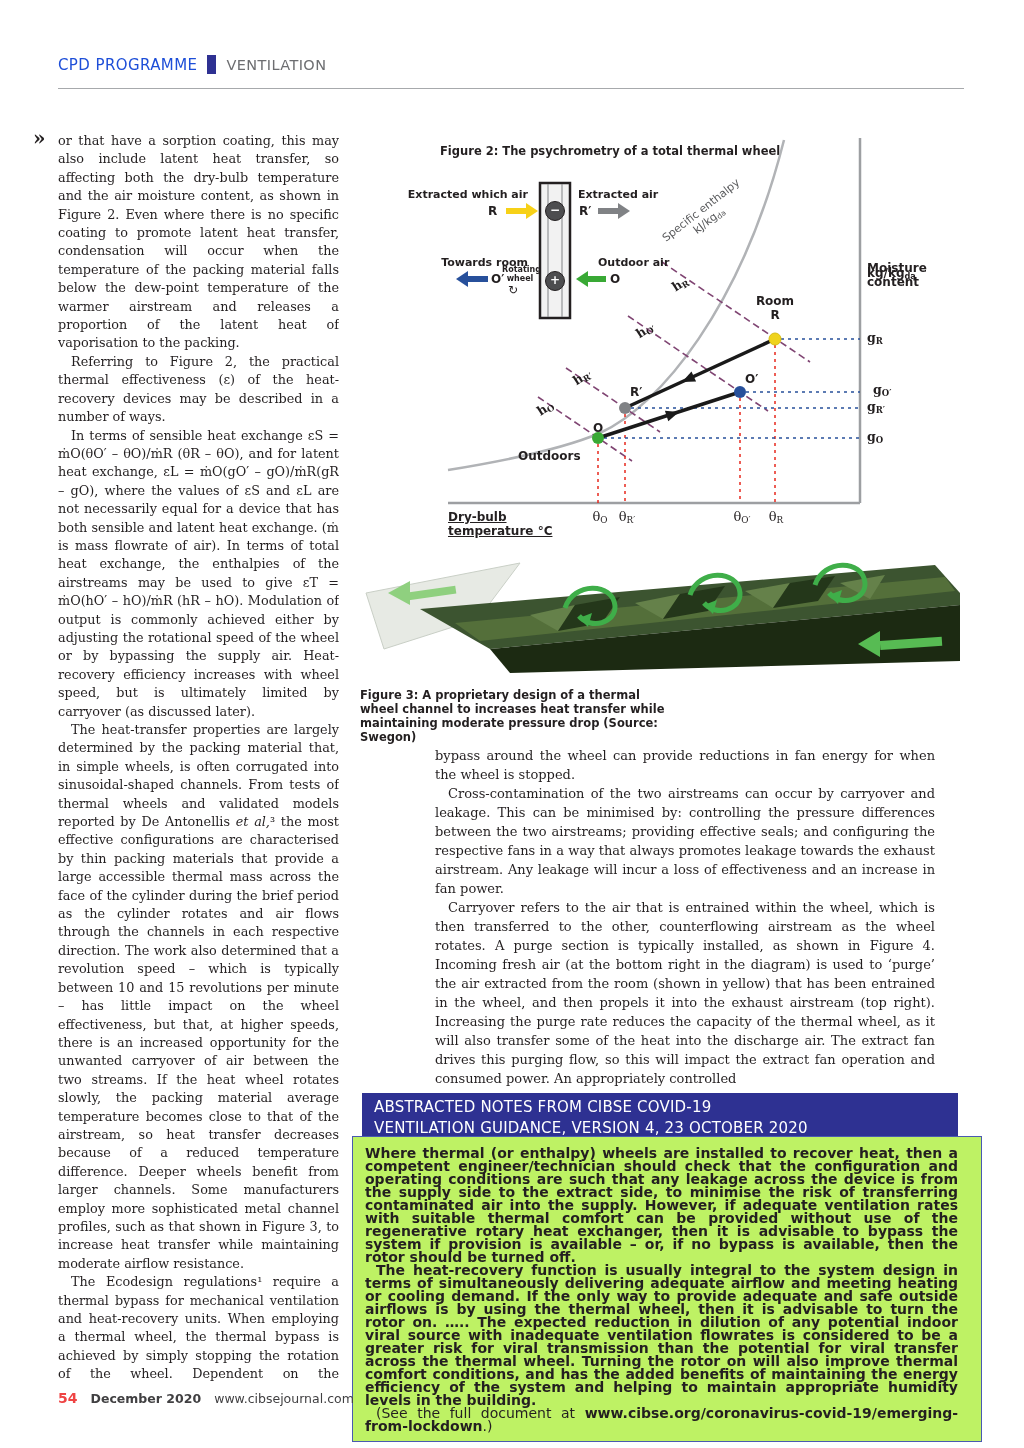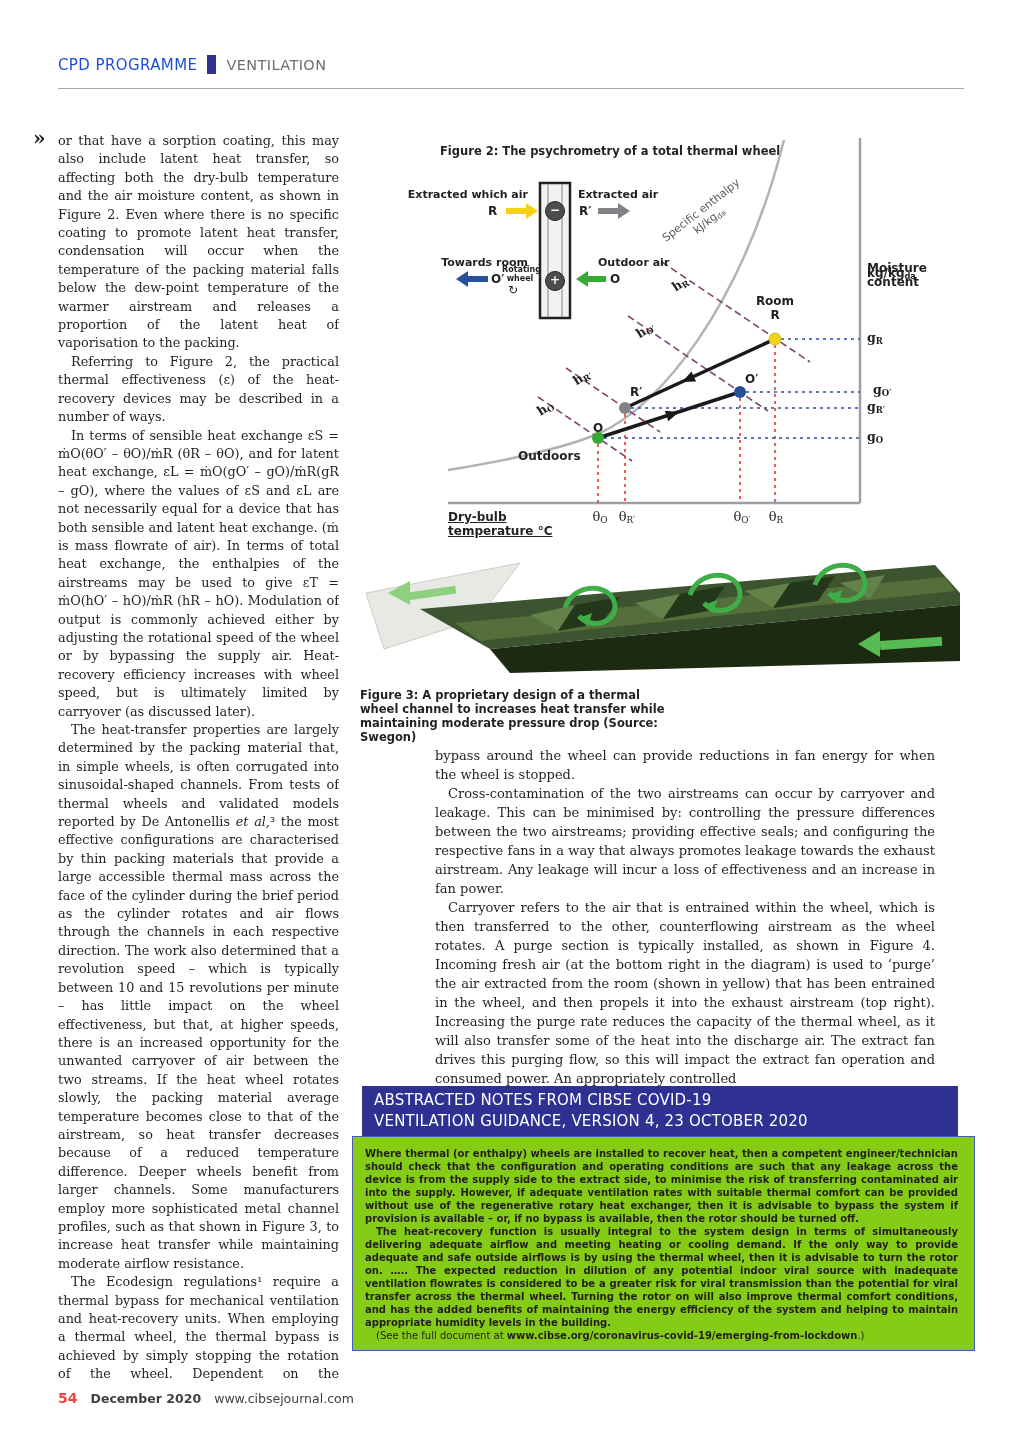--- a/index.html
+++ b/index.html
@@ -15,22 +15,22 @@
   .bodytext p{margin:0;}
   .bodytext p.ind{text-indent:13px;}
   .marker{font-size:20px;font-weight:bold;color:#231f20;}
   .figcap{font-weight:bold;font-size:11.5px;line-height:14px;}
   .lab{font-size:11px;font-weight:bold;line-height:13px;}
   .ptlab{font-size:12px;font-weight:bold;}
   .sub{font-size:68%;vertical-align:-0.28em;}
   .thetalab{font-size:13px;font-family:"DejaVu Serif",serif;}
   .glab{font-size:12.5px;font-weight:bold;font-family:"DejaVu Serif",serif;}
   .hlab{font-size:12.5px;font-weight:bold;font-family:"DejaVu Serif",serif;transform:rotate(-33deg);}
-  .banner{background:#2e3192;color:#ffffff;font-size:15px;line-height:21px;padding:4px 12px;letter-spacing:.2px;}
-  .covidbox{border:1px solid #4a5ab0;background:#84cc16;padding:10px 16px 8px 12px;font-size:10px;line-height:13px;font-weight:bold;text-align:justify;}
+  .banner{background:#2e3192;color:#ffffff;font-size:15px;line-height:21px;padding:4px 12px;letter-spacing:.2px;margin-top:7px;}
+  .covidbox{border:1px solid #4a5ab0;background:#bef264;padding:10px 23px 8px 12px;font-size:14px;line-height:13px;font-weight:bold;text-align:justify;}
   .covidbox p{margin:0;}
   .covidbox p.ind{text-indent:11px;}
   .tinylab{font-size:8px;line-height:9px;font-weight:bold;text-align:center;}
 </style>
 </head>
 <body>
 
 <div class="page">
 
   <div class="abs sans" style="left:58px;top:55px;display:flex;align-items:center;gap:10px;">

